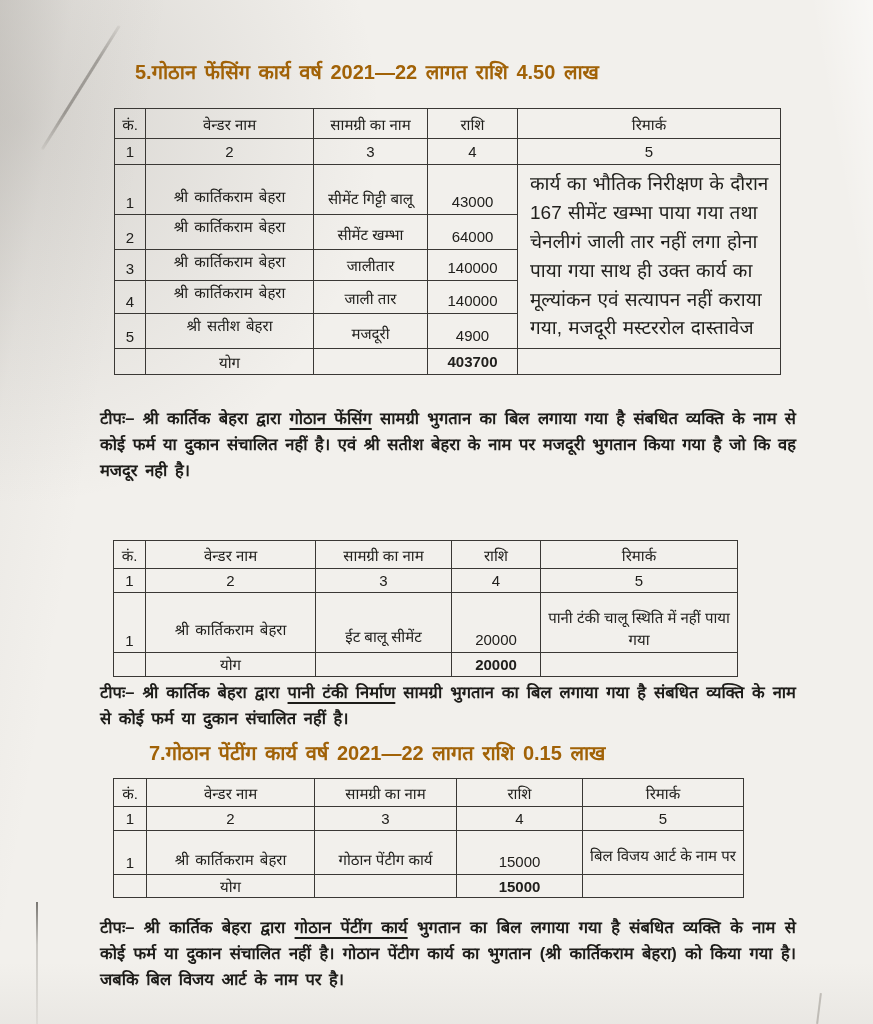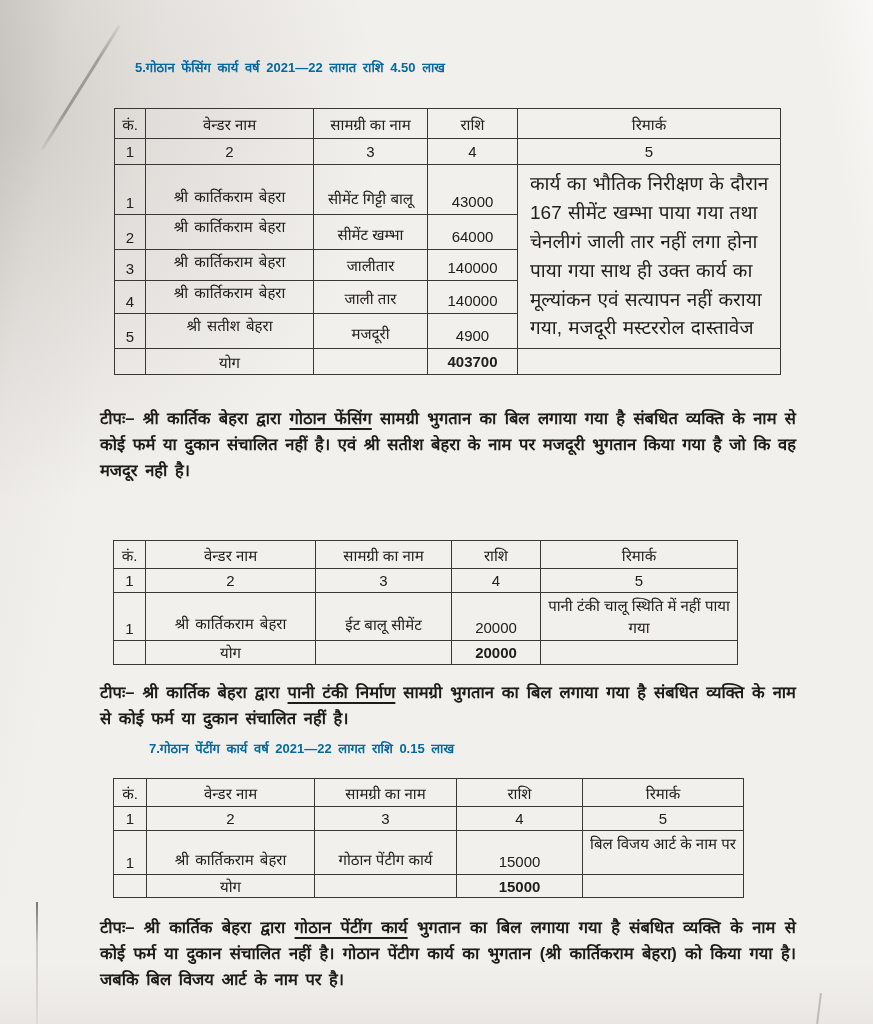--- a/index.html
+++ b/index.html
@@ -25,21 +25,21 @@
   }
   .crease-bl{
     position:absolute;left:36px;top:902px;width:2px;height:122px;
     background:linear-gradient(180deg, rgba(70,67,62,0.70), rgba(110,106,99,0.30) 35%, rgba(140,136,128,0.12));
   }
   .scratch-br{
     position:absolute;left:818px;top:993px;width:2px;height:31px;
     transform:rotate(7deg);background:rgba(120,116,108,0.38);
   }
 
-  .heading{position:absolute;font-weight:bold;font-size:13px;color:#0369a1;word-spacing:3px;white-space:nowrap;}
+  .heading{position:absolute;font-weight:bold;font-size:20px;color:#a16207;word-spacing:3px;white-space:nowrap;}
   .h5{left:135px;top:58px;}
   .h6{left:123px;top:477px;white-space:normal;width:680px;}
   .h6 .hline{white-space:nowrap;}
   .h6 .hline2{margin-top:13px;}
   .h7{left:149px;top:739px;}
 
   table.doc-table{
     position:absolute;border-collapse:collapse;table-layout:fixed;
     font-size:15px;color:#21201d;
   }
@@ -54,21 +54,21 @@
   tr.h30{height:30px;} tr.h28{height:28px;} tr.h26{height:26px;} tr.h24{height:24px;}
   tr.h22{height:22px;} tr.h48{height:48px;} tr.h46{height:46px;} tr.h44{height:44px;}
   tr.h34{height:34px;} tr.h30b{height:30px;} tr.h32{height:32px;}
   td.serial{vertical-align:bottom;padding-bottom:3px;}
   td.vendor{vertical-align:top;padding-top:1px;word-spacing:2px;}
   td.vendor.vmid{vertical-align:middle;padding-top:14px;}
   td.material{vertical-align:bottom;padding-bottom:4px;line-height:1.35;}
   td.amount{vertical-align:bottom;padding-bottom:4px;}
   td.remark-merged{vertical-align:top;text-align:left;padding:5px 8px 2px 12px;}
   .remark-box{height:176px;overflow:hidden;font-size:19px;line-height:1.52;word-spacing:1px;}
-  td.remark-small{vertical-align:top;padding-top:2px;line-height:1.45;}
+  td.remark-small{vertical-align:top;padding-top:14px;line-height:1.45;}
   tr.total td{vertical-align:middle;}
   td.total-amount{font-weight:bold;}
 
   .note{
     position:absolute;left:100px;width:696px;
     font-size:16.5px;line-height:1.6;text-align:justify;
     color:#1d1c19;word-spacing:3px;font-weight:600;
   }
   .note .ul{text-decoration:underline;text-underline-offset:4px;text-decoration-thickness:1.5px;}
   .n1{top:388px;} .n2{top:662px;} .n3{top:897px;}

